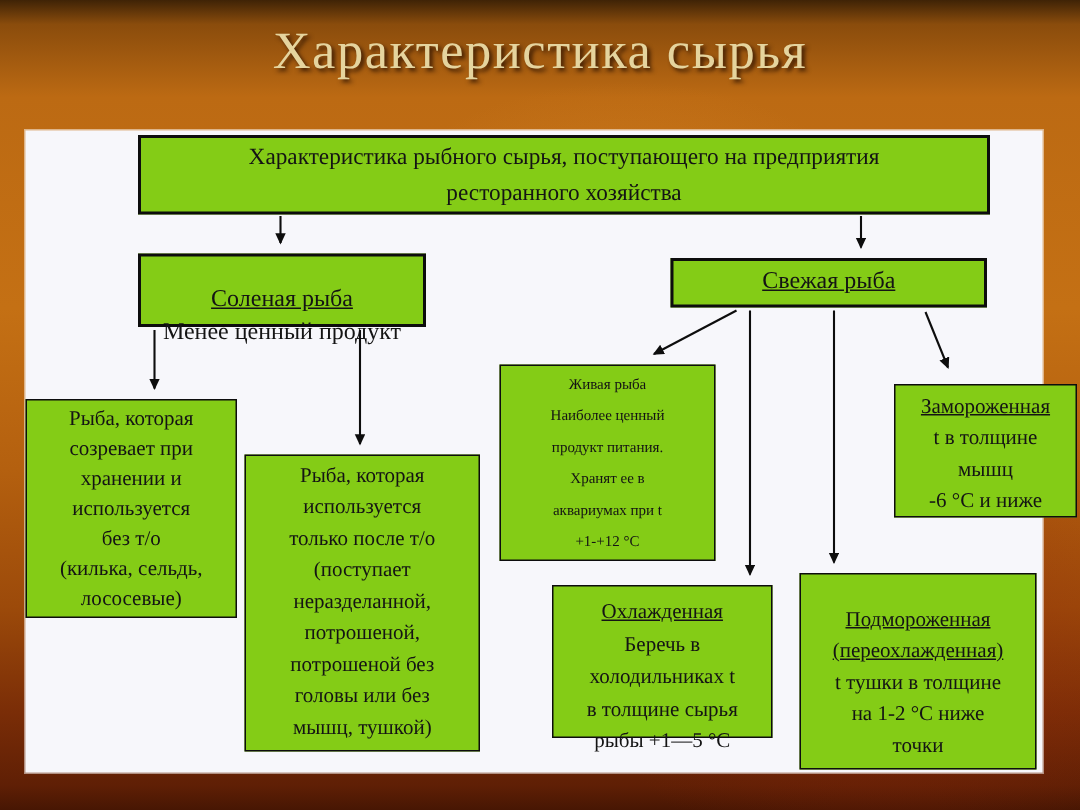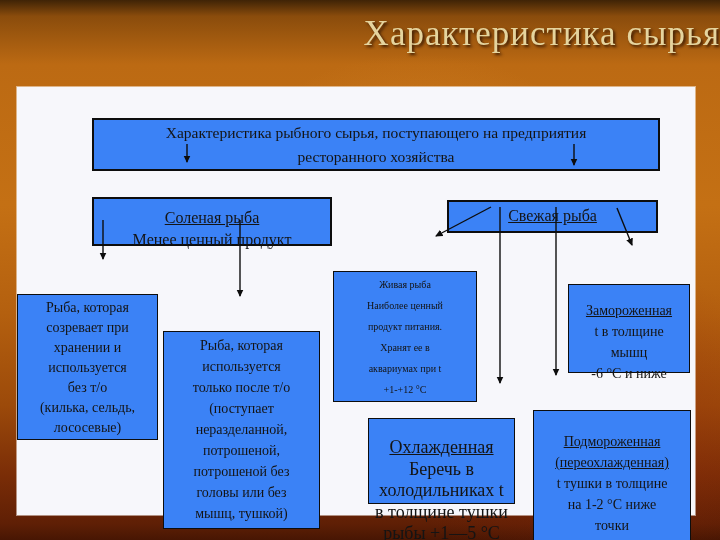--- a/index.html
+++ b/index.html
@@ -13,42 +13,42 @@
       #3f2306 0%, #8a4c0c 3%, #bc6a13 12%, #c47014 38%,
       #b4600f 58%, #9c4a0a 75%, #7a2d07 88%, #5f1f05 97%, #471603 100%);
   }
   .bg::after{
     content:"";position:absolute;inset:0;
     background:
       radial-gradient(ellipse 260px 170px at 58% 32%, rgba(235,155,55,.35), rgba(235,155,55,0) 70%),
       radial-gradient(ellipse 300px 230px at 82% 78%, rgba(150,40,10,.45), rgba(150,40,10,0) 70%);
   }
   .title{
-    position:absolute;top:14px;left:0;width:100%;text-align:right;
+    position:absolute;top:14px;left:0;width:100%;text-align:center;
     font-size:35px;color:#e5d49e;letter-spacing:1px;
     text-shadow:2px 2px 3px rgba(40,15,0,.85);
   }
   .panel{
     position:absolute;left:17px;top:87px;width:678px;height:428px;
     background:#f7f7fb;box-shadow:0 0 0 1px rgba(255,255,255,.5);
   }
   .node{
-    position:absolute;box-sizing:border-box;background:#3b82f6;
-    border:2px solid #0d0d0d;text-align:center;color:#141414;margin-top:28px;
+    position:absolute;box-sizing:border-box;background:#84cc16;
+    border:2px solid #0d0d0d;text-align:center;color:#141414;
   }
   .leaf{border-width:1.5px;}
   .u{text-decoration:underline;}
   #node-root      {left:92px;  top:90px;  width:568px; height:53px;  font-size:15.5px; line-height:24px; padding-top:1px;}
-  #node-solenaya  {left:92px;  top:169px; width:240px; height:49px;  font-size:16px;   line-height:21.5px; padding-top:8px;}
+  #node-solenaya  {left:92px;  top:169px; width:192px; height:49px;  font-size:16px;   line-height:21.5px; padding-top:18px;}
   #node-svezhaya  {left:447px; top:172px; width:211px; height:33px;  font-size:16px;   line-height:28px;}
   #node-sozrevaet {left:17px;  top:266px; width:141px; height:146px; font-size:14px;   line-height:20px;   padding-top:3px;}
   #node-posle-to  {left:163px; top:303px; width:157px; height:198px; font-size:14px;   line-height:21px;   padding-top:3px;}
   #node-zhivaya   {left:333px; top:243px; width:144px; height:131px; font-size:10px;   line-height:21px;   padding-top:2px;}
-  #node-zamorozh  {left:568px; top:256px; width:122px; height:89px;  font-size:14px;   line-height:21px;   padding-top:15px;}
-  #node-ohlazhd   {left:368px; top:390px; width:147px; height:86px; font-size:18px;   line-height:21.5px; padding-top:18px;}
+  #node-zamorozh  {left:596px; top:256px; width:122px; height:89px;  font-size:14px;   line-height:21px;   padding-top:4px;}
+  #node-ohlazhd   {left:368px; top:390px; width:147px; height:102px; font-size:14px;   line-height:21.5px; padding-top:7px;}
   #node-podmorozh {left:533px; top:382px; width:158px; height:131px; font-size:14px;   line-height:21px;   padding-top:20px;}
   svg.connectors{position:absolute;left:0;top:0;pointer-events:none;}
 </style>
 </head>
 <body>
 
 <div class="bg"></div>
 
 <div class="title">Характеристика сырья</div>
 
@@ -96,21 +96,21 @@
 <div class="node leaf" id="node-zamorozh">
     <div><span class="u">Замороженная</span></div>
     <div><span>t в толщине</span></div>
     <div><span>мышц</span></div>
     <div><span>-6 °С и ниже</span></div>
   </div>
 <div class="node leaf" id="node-ohlazhd">
     <div><span class="u">Охлажденная</span></div>
     <div><span>Беречь в</span></div>
     <div><span>холодильниках t</span></div>
-    <div><span>в толщине тушки</span></div>
+    <div><span>в толщине сырья</span></div>
     <div><span>рыбы +1—5 °С</span></div>
   </div>
 <div class="node leaf" id="node-podmorozh">
     <div><span class="u">Подмороженная</span></div>
     <div><span class="u">(переохлажденная)</span></div>
     <div><span>t тушки в толщине</span></div>
     <div><span>на 1-2 °С ниже</span></div>
     <div><span>точки</span></div>
   </div>
 

